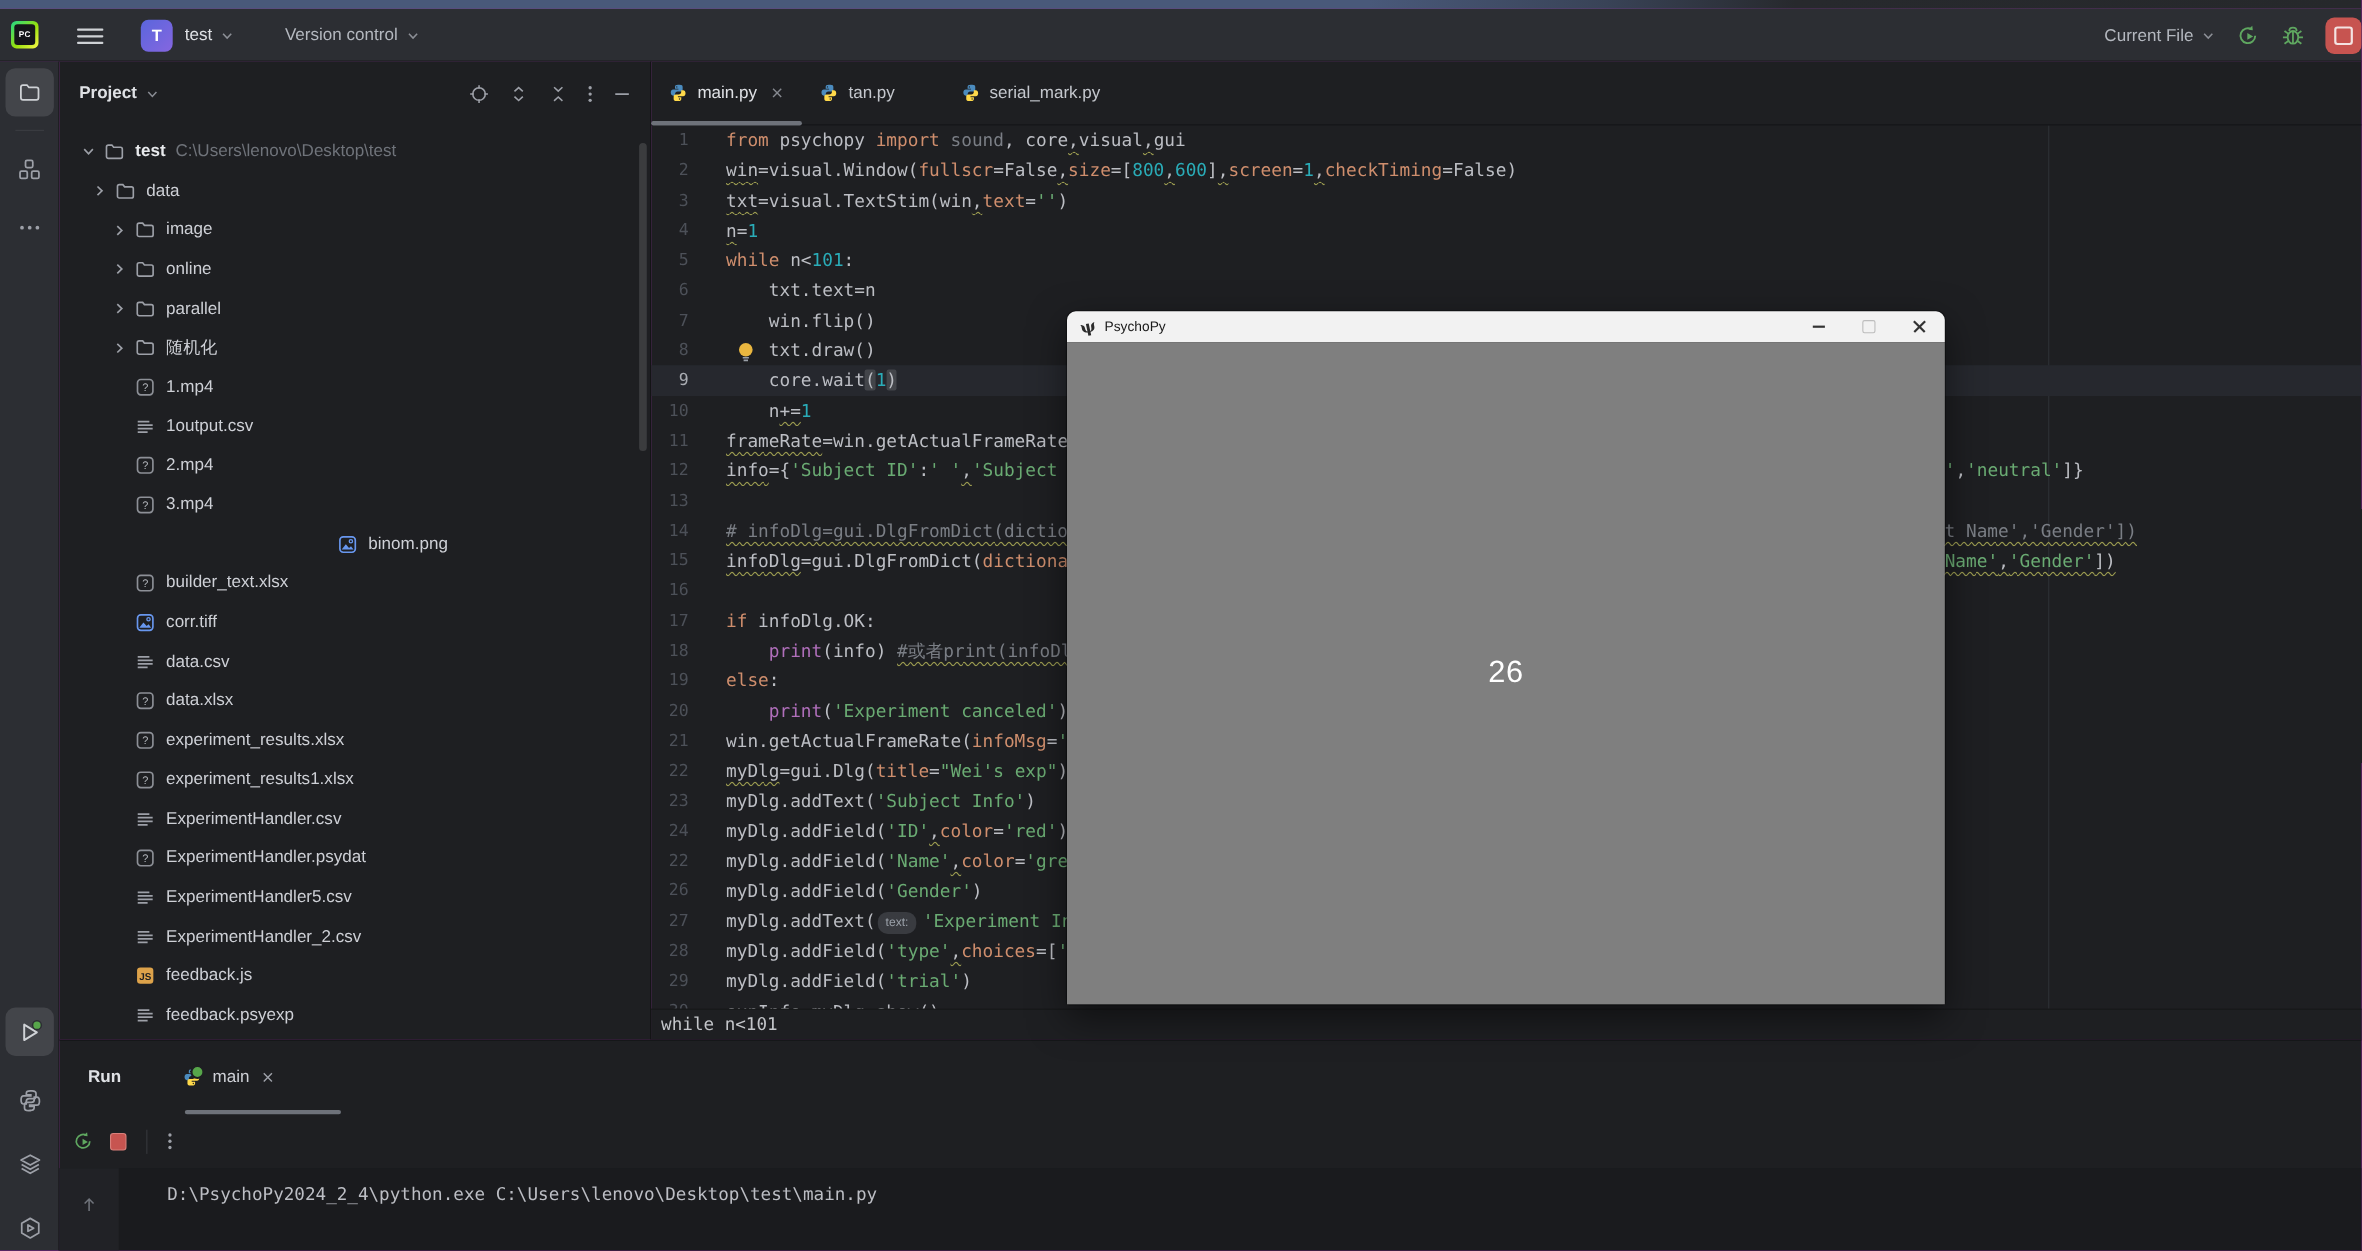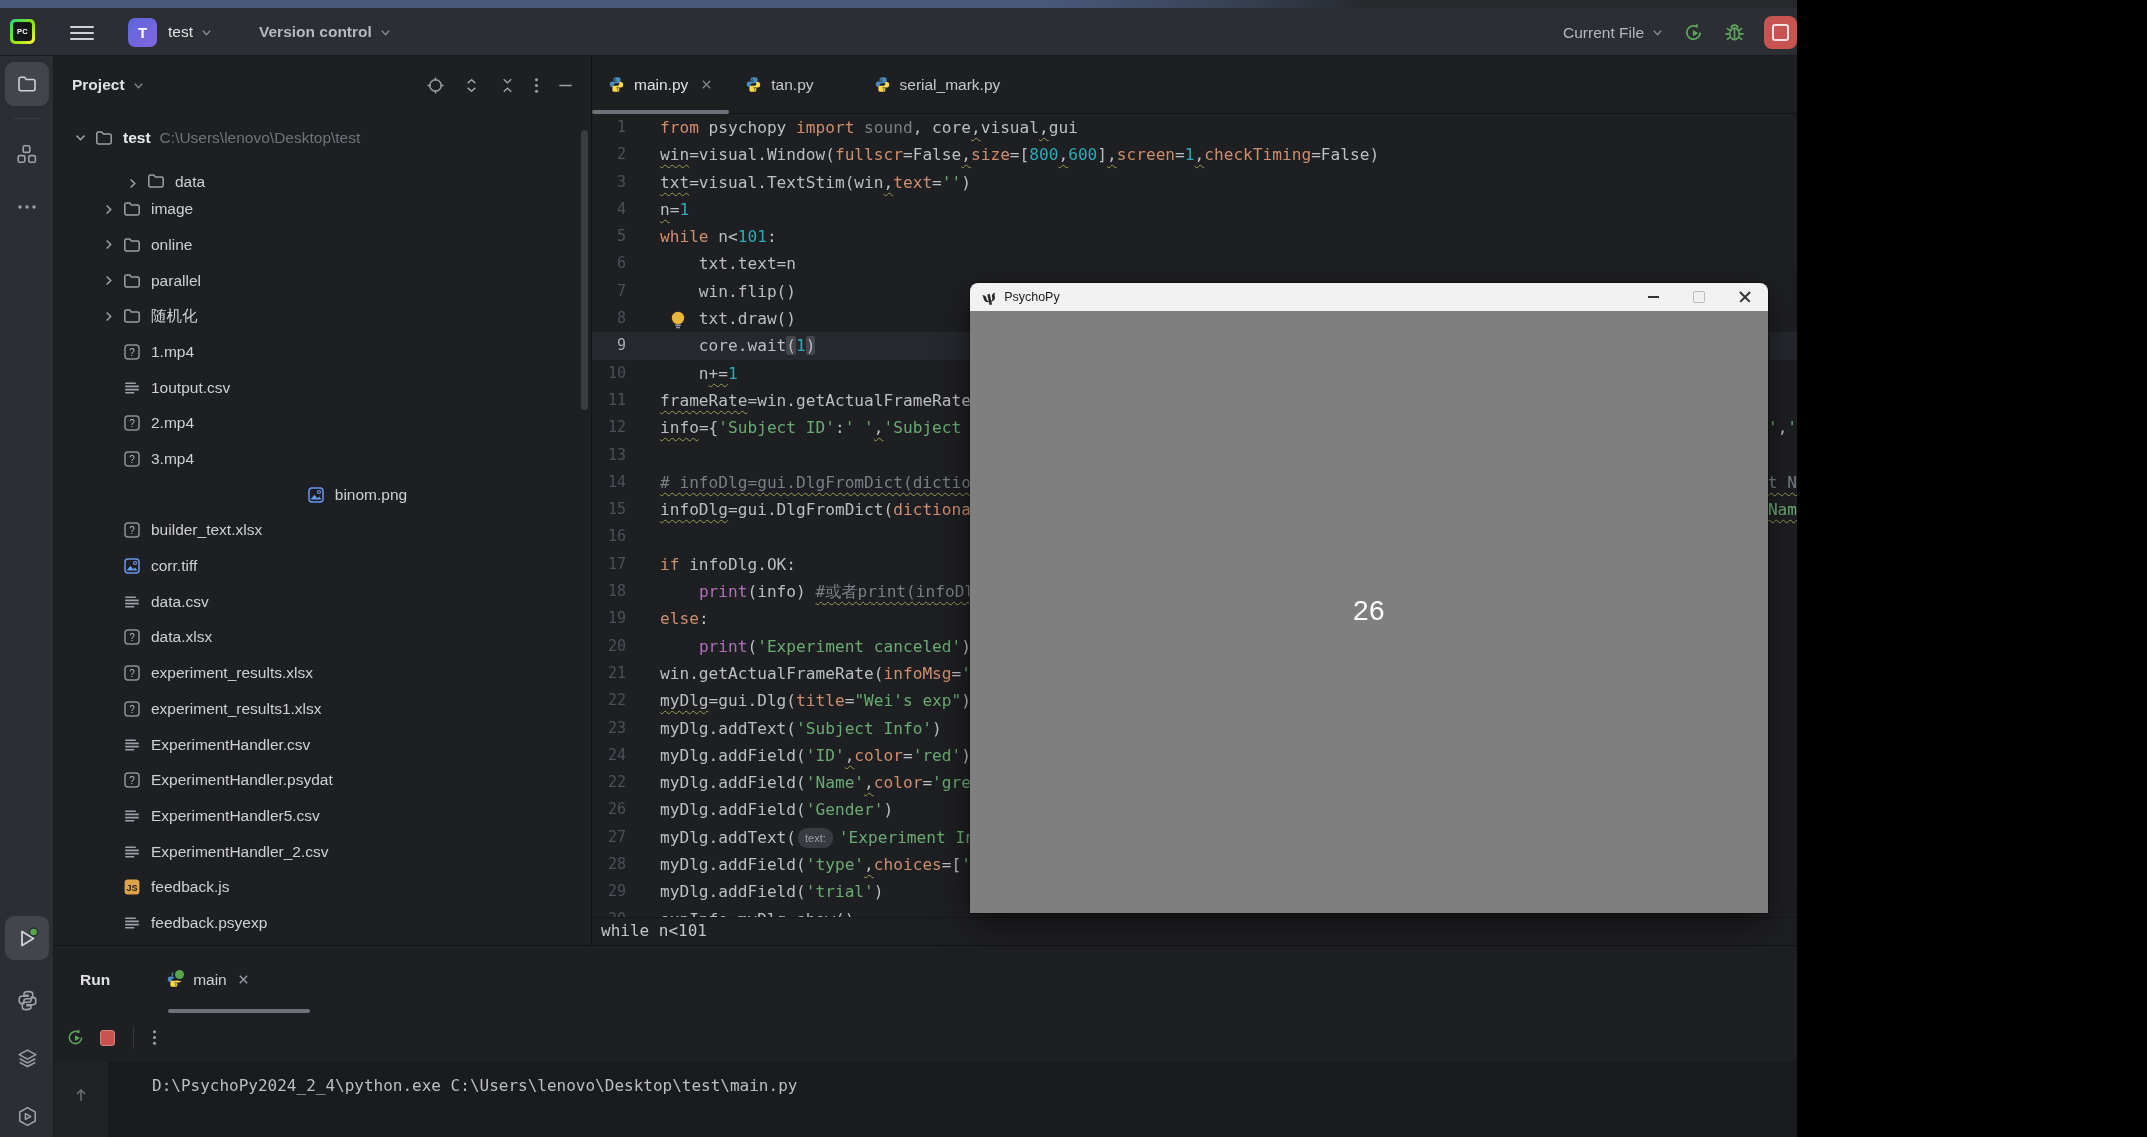--- a/index.html
+++ b/index.html
@@ -1,16 +1,16 @@
 <!DOCTYPE html>
 <html><head>
 <meta charset="utf-8">
 <style>
   html,body{margin:0;padding:0;background:#000;}
-  #app{position:relative;width:1797px;height:1137px;background:#d946ef;overflow:hidden;
+  #app{position:relative;width:2147px;height:1137px;background:#d946ef;overflow:hidden;
        font-family:"Liberation Sans",sans-serif;color:#ced0d6;-webkit-font-smoothing:antialiased;}
   
   #topstrip{position:absolute;left:0;top:0;width:100%;height:8px;
     background:linear-gradient(90deg,#49597a 0%,#49597a 58%,#394357 68%,#27292d 76%,#26282b 100%);}
   
   #toolbar{position:absolute;left:0;top:8px;width:100%;height:48px;background:#2c2e33;border-bottom:1px solid #1a1b1e;box-sizing:border-box;}
   .pclogo{position:absolute;left:10px;top:11px;width:25px;height:25px;border-radius:5px;
     background:linear-gradient(135deg,#21d789 0%,#97e00d 55%,#fcf84a 100%);display:flex;align-items:center;justify-content:center;}
   .pclogo i{width:19px;height:19px;border-radius:3px;background:#15161a;color:#fff;font-style:normal;
     font-size:7.5px;font-weight:bold;display:flex;align-items:center;justify-content:center;letter-spacing:.3px;}
@@ -120,21 +120,21 @@
       </button>
 
     <div class="tbgroup" style="left:128px;">
       <span class="avatar">T</span>
       <span class="tbtext">test</span>
       <svg class="chev" width="13" height="13" viewBox="0 0 14 14">
           <path d="M3 5l4 4.3L11 5" fill="none" stroke="#9da0a8" stroke-width="1.5"></path>
         </svg>
     </div>
 
-    <div class="tbgroup" style="left:259px;font-weight:bold;">
+    <div class="tbgroup" style="left:259px;">
       <span class="tbtext dim" style="margin-left:0;">Version control</span>
       <svg class="chev" width="13" height="13" viewBox="0 0 14 14">
           <path d="M3 5l4 4.3L11 5" fill="none" stroke="#9da0a8" stroke-width="1.5"></path>
         </svg>
     </div>
 
     <div id="tb-right">
       <div style="display:flex;align-items:center;">
         <span class="tbtext dim" style="margin-left:0;">Current File</span>
         <svg class="chev" width="13" height="13" viewBox="0 0 14 14">
@@ -253,21 +253,21 @@
             </svg>
           </span>
           <span class="ficon">
             <svg width="20" height="20" viewBox="0 0 20 20">
               <path d="M2.8 5.6c0-.9.7-1.7 1.7-1.7h3.2l1.6 2h6.2c.9 0 1.7.7 1.7 1.7v6.7c0 .9-.7 1.7-1.7 1.7H4.5c-.9 0-1.7-.7-1.7-1.7V5.6z" fill="none" stroke="#9da0a8" stroke-width="1.5"></path>
             </svg>
           </span>
           <span class="tlabel b">test</span>
           <span class="tpath">C:\Users\lenovo\Desktop\test</span>
         </div>
-        <div class="trow" style="padding-left: 66px; align-items: flex-end;">
+        <div class="trow" style="padding-left: 24px;">
           <span class="chevbox">
             <svg width="15" height="15" viewBox="0 0 16 16">
               <path d="M6 3.8l4.4 4.2L6 12.2" fill="none" stroke="#9da0a8" stroke-width="1.6"></path>
             </svg>
           </span>
           <span class="ficon">
             <svg width="20" height="20" viewBox="0 0 20 20">
               <path d="M2.8 5.6c0-.9.7-1.7 1.7-1.7h3.2l1.6 2h6.2c.9 0 1.7.7 1.7 1.7v6.7c0 .9-.7 1.7-1.7 1.7H4.5c-.9 0-1.7-.7-1.7-1.7V5.6z" fill="none" stroke="#9da0a8" stroke-width="1.5"></path>
             </svg>
           </span>

